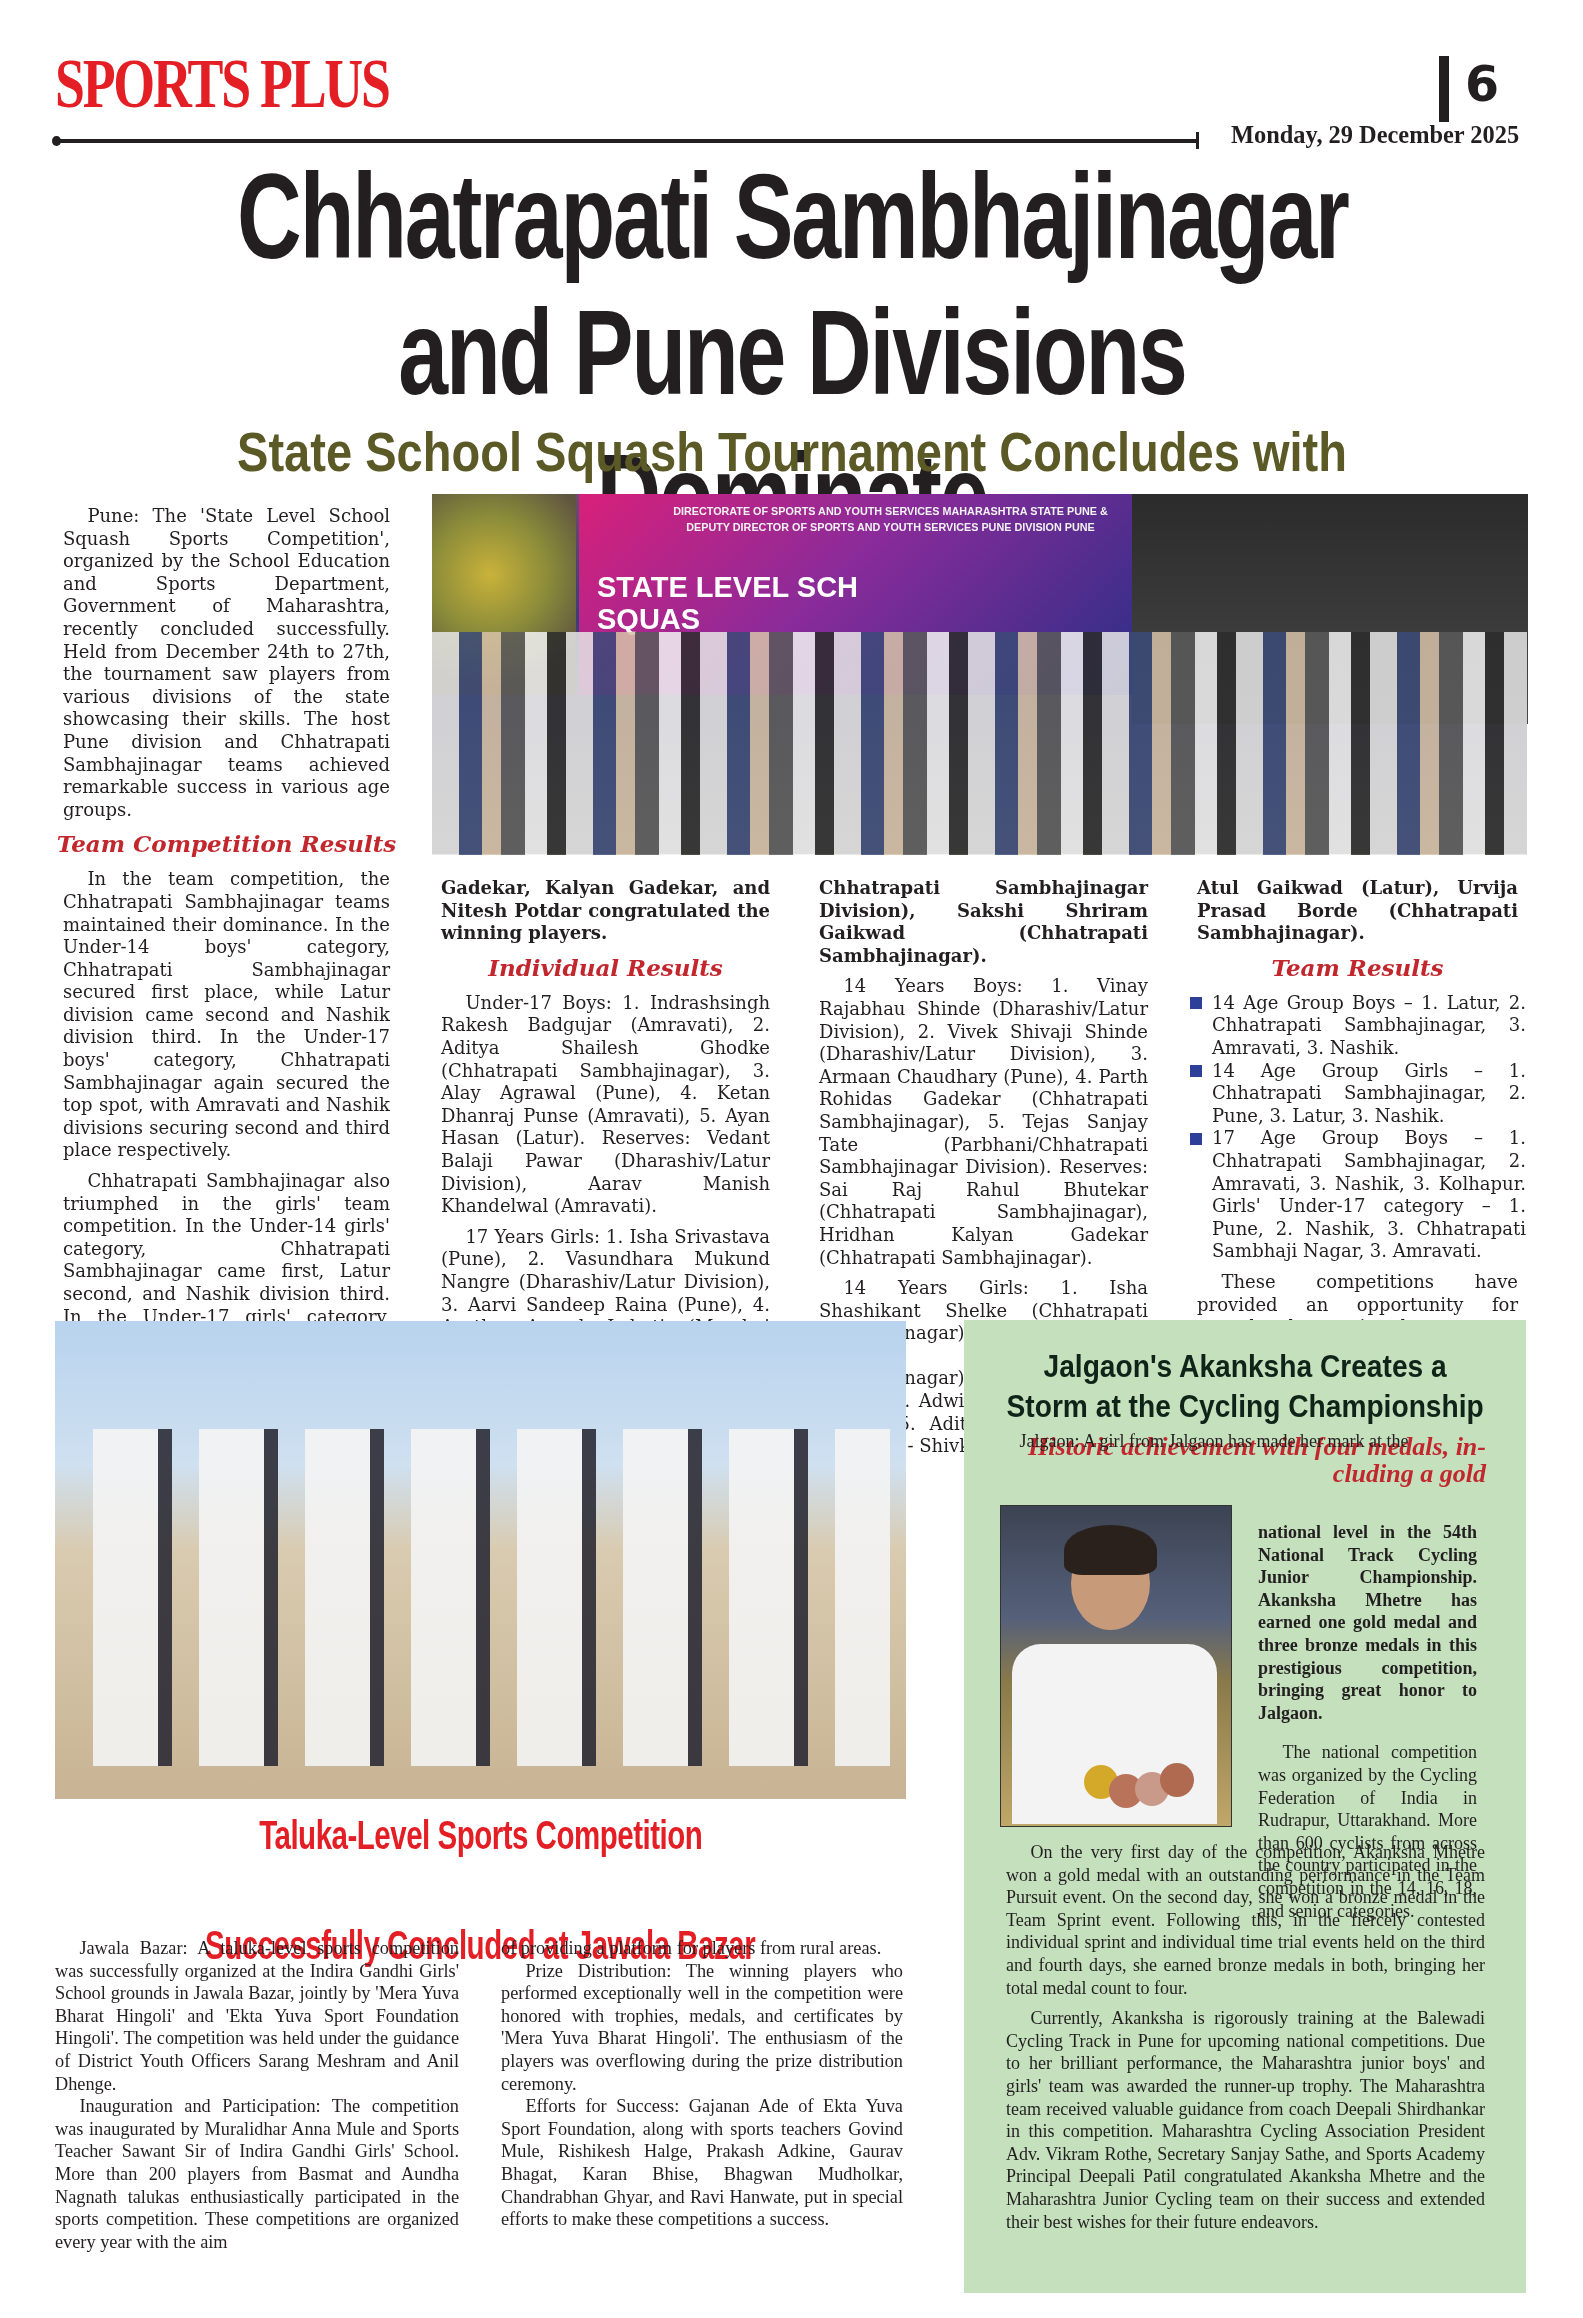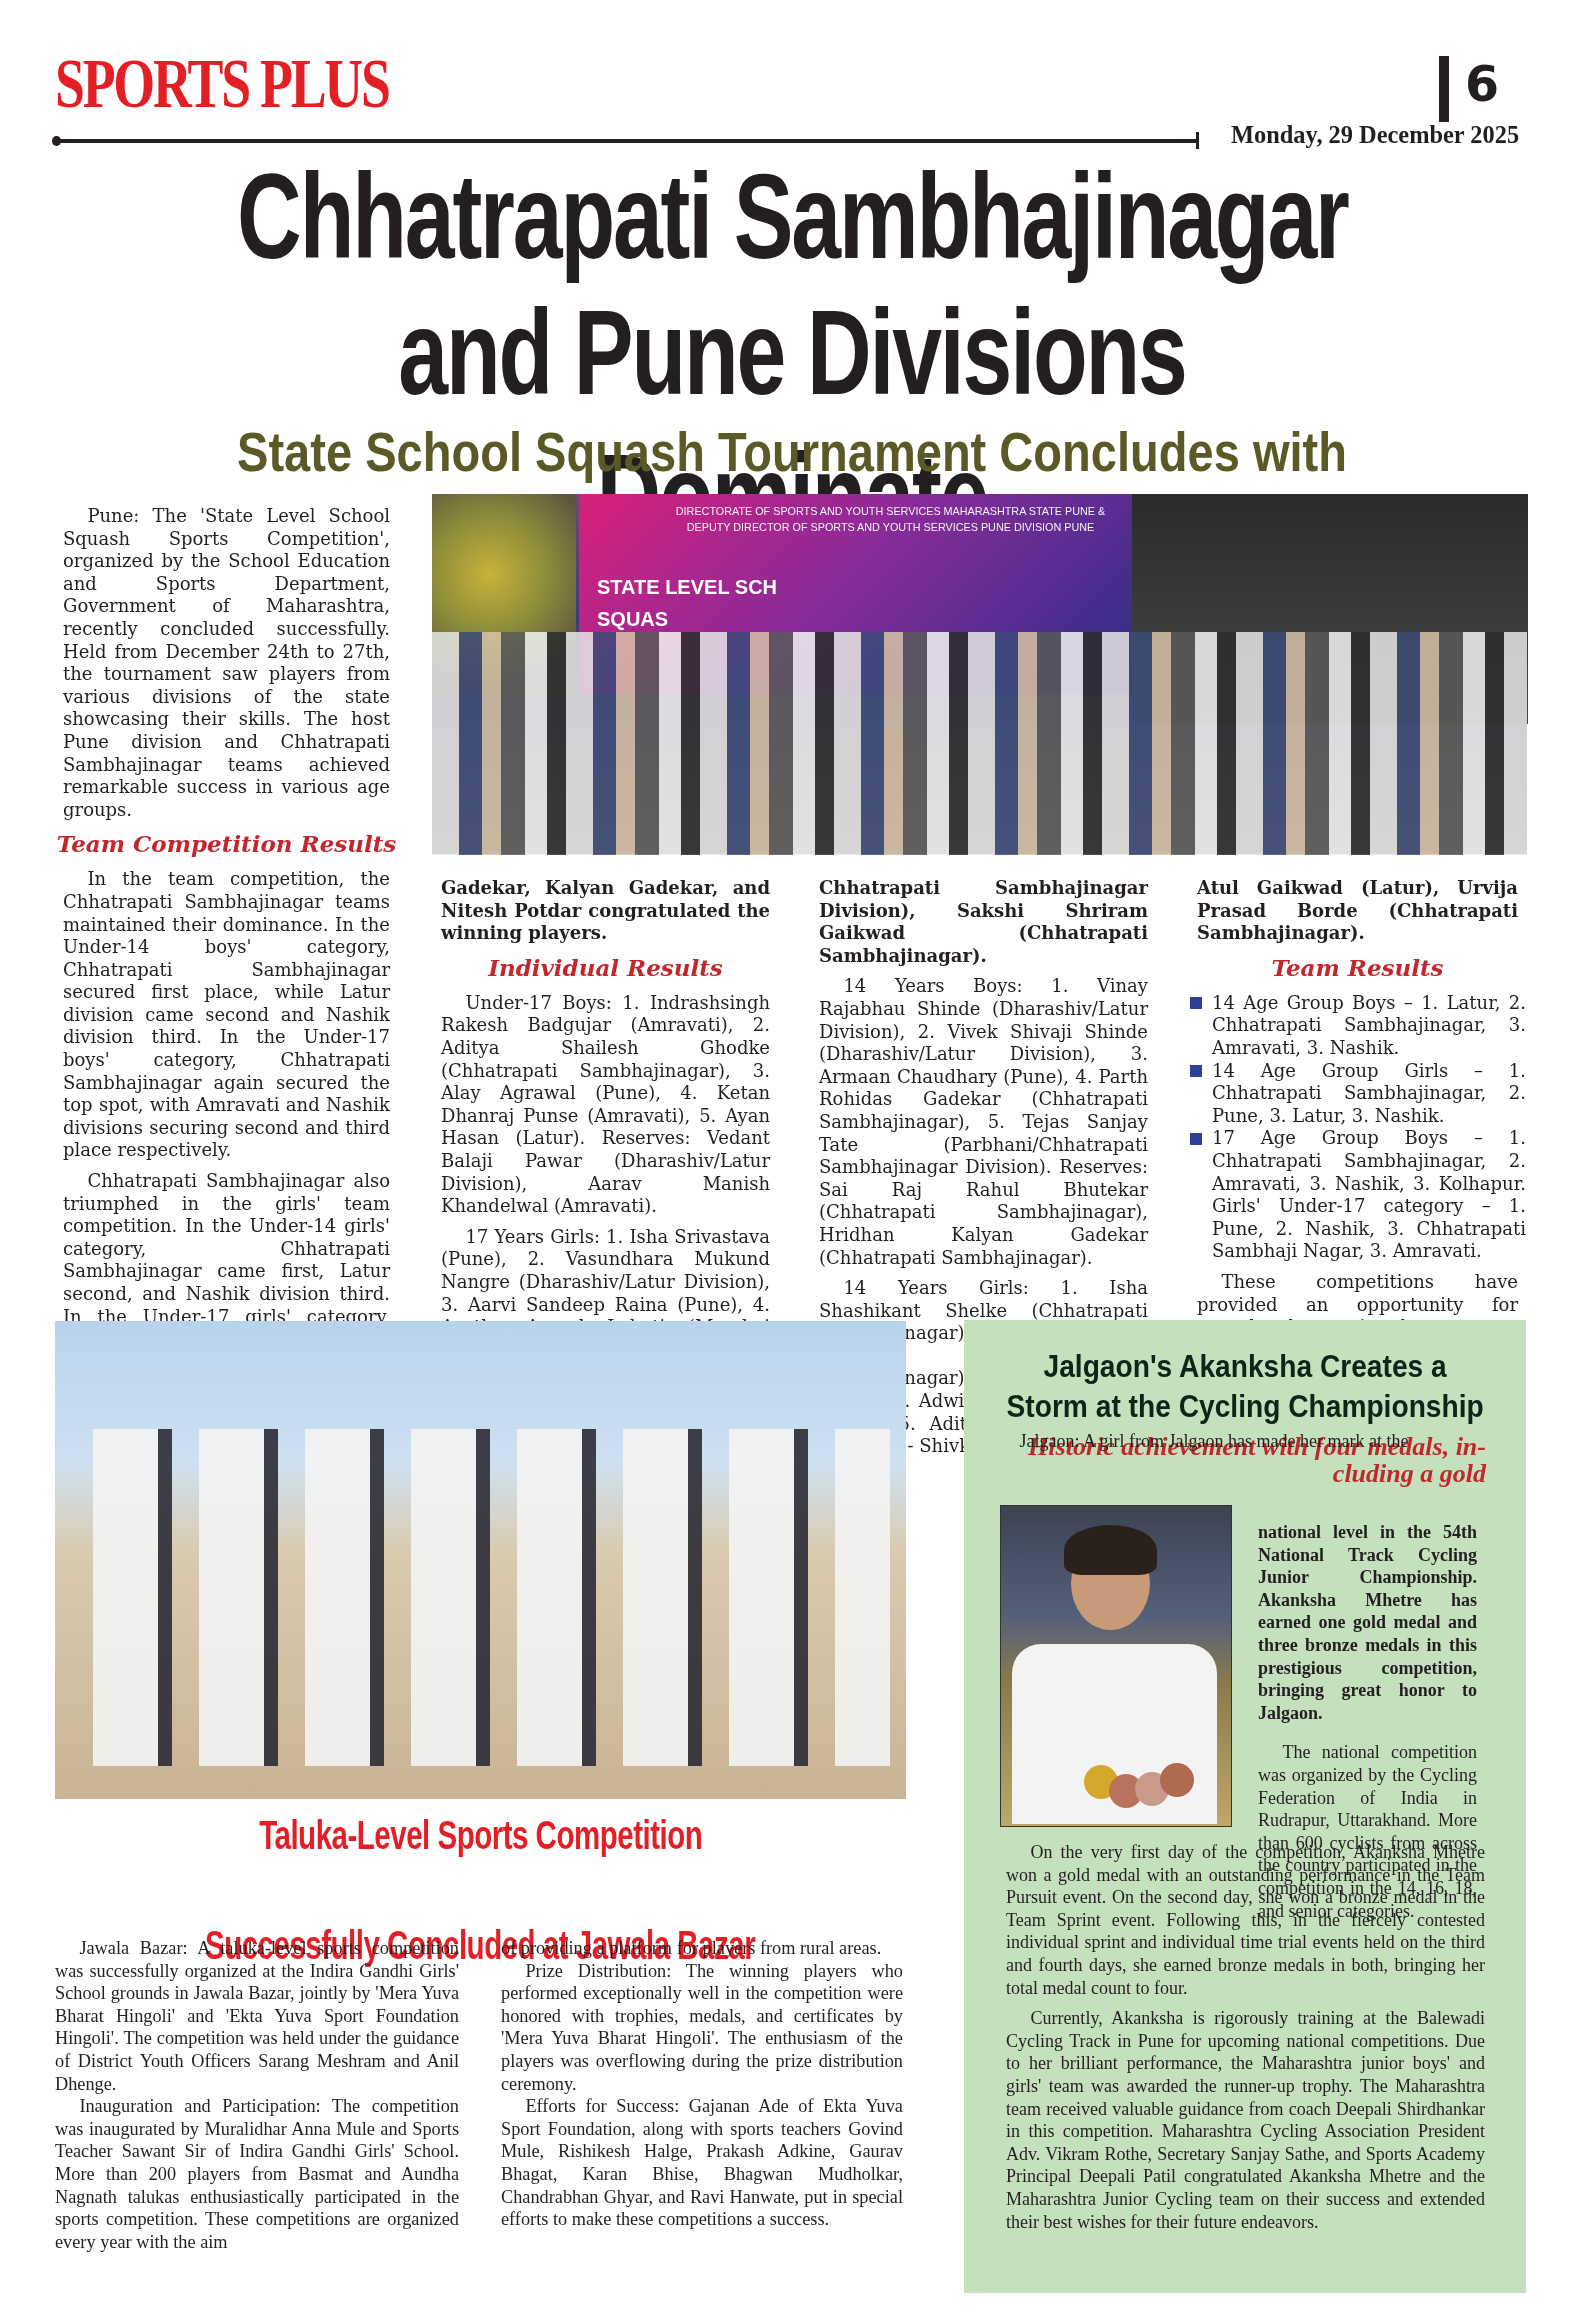--- a/index.html
+++ b/index.html
@@ -40,23 +40,23 @@
   .bullets { list-style: none; margin: 0; padding: 0; }
   .bullets li { position: relative; padding-left: 23px; }
   .bullets li::before { content: ""; position: absolute; left: 1.4px; top: 5.7px; width: 11.5px; height: 11.5px; background: #2e3f9a; }
 
   
   .photo { overflow: hidden; }
   .squash { left: 432px; top: 494px; width: 1095px; height: 360px;
             background: linear-gradient(180deg, #6d4b6e 0%, #3d3b7a 35%, #5a5a72 65%, #7d7a76 100%); }
   .banner { left: 579px; top: 494px; width: 553px; height: 201px;
             background: linear-gradient(135deg, #d8207a 0%, #8a2b9a 45%, #2b2f86 100%); }
-  .banner-text { left: 657px; top: 503px; width: 467px; color: #f2f2f2; font-family: "Liberation Sans", sans-serif; font-weight: normal;
+  .banner-text { left: 657px; top: 503px; width: 467px; color: #f2f2f2; font-family: "Liberation Sans", sans-serif; font-weight: bold;
                  font-size: 10.8px; line-height: 16px; text-align: center; }
-  .banner-title { left: 597px; top: 571px; color: #ffffff; font-family: "Liberation Sans", sans-serif; font-weight: bold; font-size: 20px; line-height: 32px; }
+  .banner-title { left: 597px; top: 571px; color: #ffffff; font-family: "Liberation Sans", sans-serif; font-weight: bold; font-size: 29px; line-height: 32px; }
   .tree { left: 432px; top: 494px; width: 144px; height: 201px; background: radial-gradient(circle at 40% 40%, #c9b23a 0%, #8a8b3a 40%, #5e5440 75%); }
   .building { left: 1132px; top: 494px; width: 396px; height: 230px; background: linear-gradient(180deg, #2b2b2b 0%, #474747 100%); }
   .crowd { left: 432px; top: 632px; width: 1095px; height: 223px;
            background: repeating-linear-gradient(90deg, #e6e6e6 0 27px, #3b4a78 27px 50px, #d7c2a8 50px 69px, #5a5a5a 69px 93px, #f3f3f3 93px 115px, #2c2c2c 115px 134px); opacity: 0.85; }
 
   .field { left: 55px; top: 1321px; width: 851px; height: 478px;
            background: linear-gradient(180deg, #b8d3ee 0%, #cfe0f0 30%, #d9cbb0 48%, #c8b494 100%); }
   .field-people { left: 79px; top: 1429px; width: 811px; height: 337px;
                   background: repeating-linear-gradient(90deg, transparent 0 14.4px, #f4f4f4 14.4px 79px, #2b2b35 79px 93px, transparent 93px 106px); opacity: 0.9; }
 

